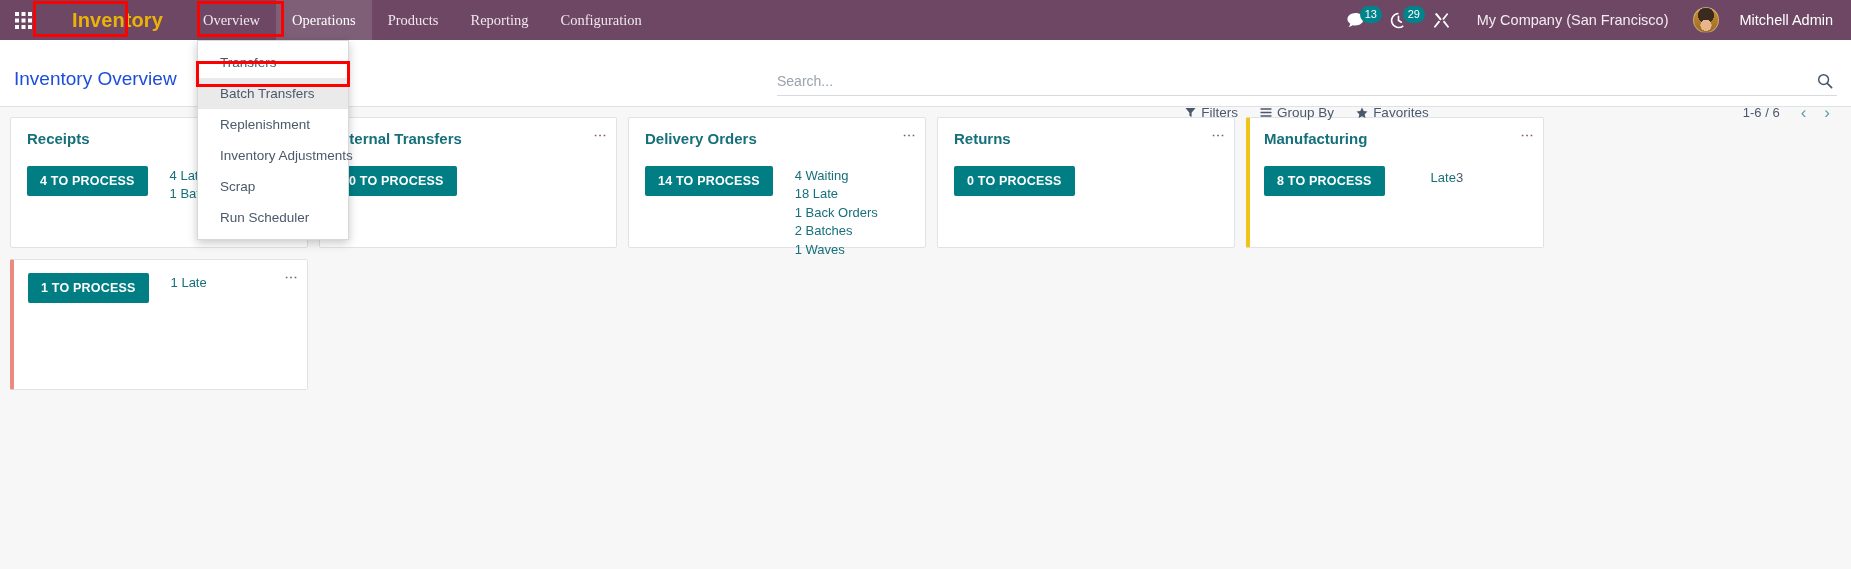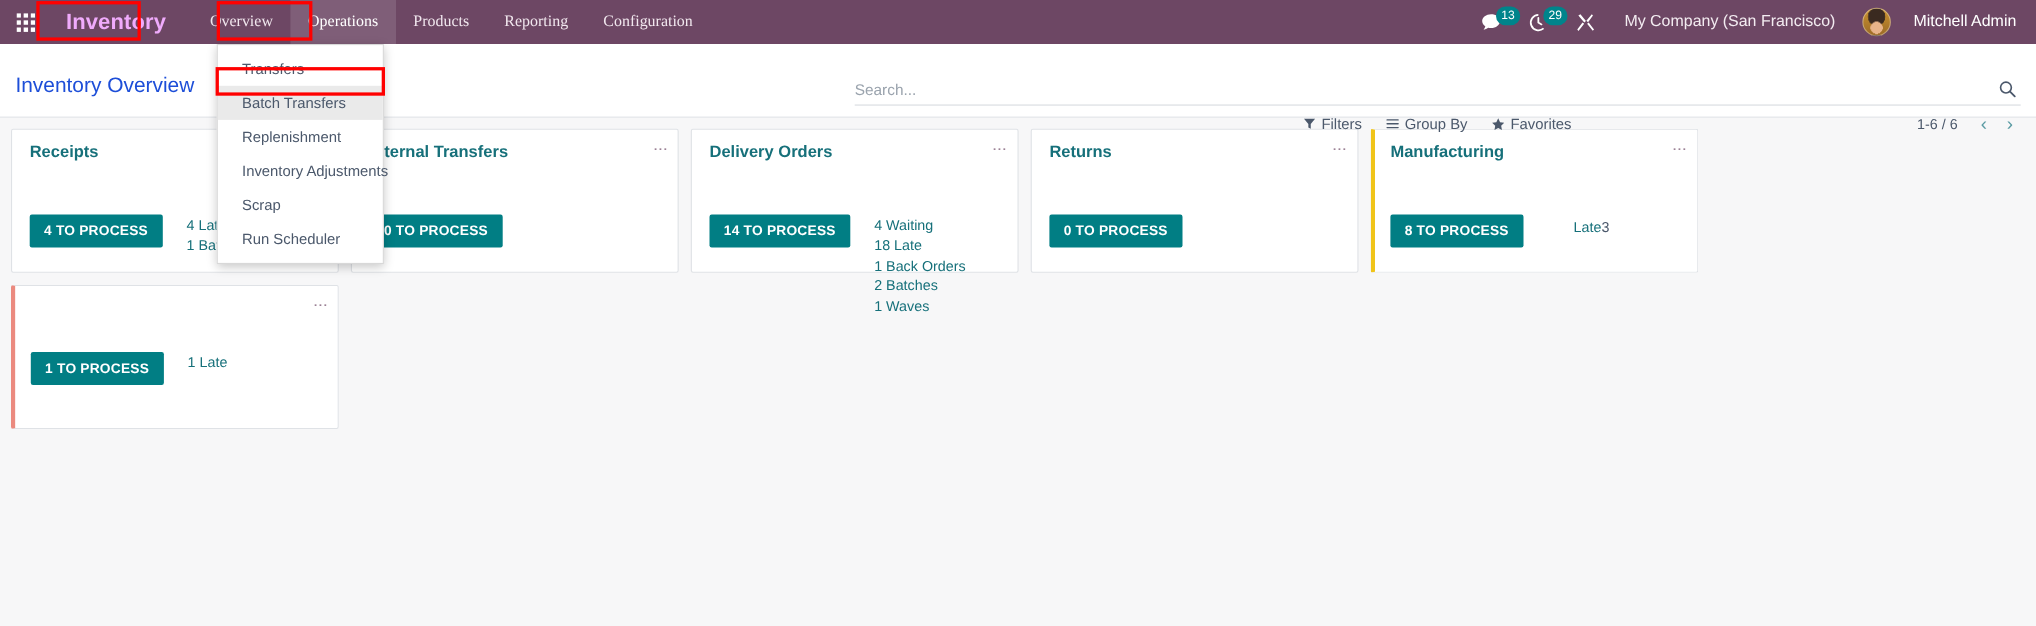--- a/index.html
+++ b/index.html
@@ -31,23 +31,24 @@
   .brand-wrap {
     position: relative;
     margin-left: 6px;
     padding: 0 14px;
     height: 40px;
     display: flex; align-items: center;
   }
   .brand {
     font-size: 20px;
     font-weight: 700;
-    color: #f0abfc;
+    color: #eab308;
     letter-spacing: .1px;
     line-height: 1;
+    margin-left: 12px;
   }
   .nav-items { display: flex; align-items: center; height: 24px; margin-left: 10px; font-family: Liberation Serif, serif; }
   .nav-item {
     position: relative;
     height: 40px;
     display: flex; align-items: center;
     padding: 0 16px;
     color: #f1e7ee;
     font-size: 14.5px;
     cursor: pointer;
@@ -265,21 +266,21 @@
     color: #7c5a74;
     font-size: 13px;
     line-height: 8px;
     letter-spacing: 0;
     cursor: pointer;
     user-select: none;
     writing-mode: vertical-rl;
     height: 15px;
     display: flex; align-items: center;
   }
-  .card-body { display: flex; align-items: flex-start; margin-top: 47px; }
+  .card-body { display: flex; align-items: flex-start; }
   .btn-process {
     background: #017e84;
     color: #ffffff;
     border: none;
     font-size: 12.5px;
     font-weight: 700;
     letter-spacing: .2px;
     padding: 8px 13px;
     border-radius: 2px;
     cursor: pointer;

